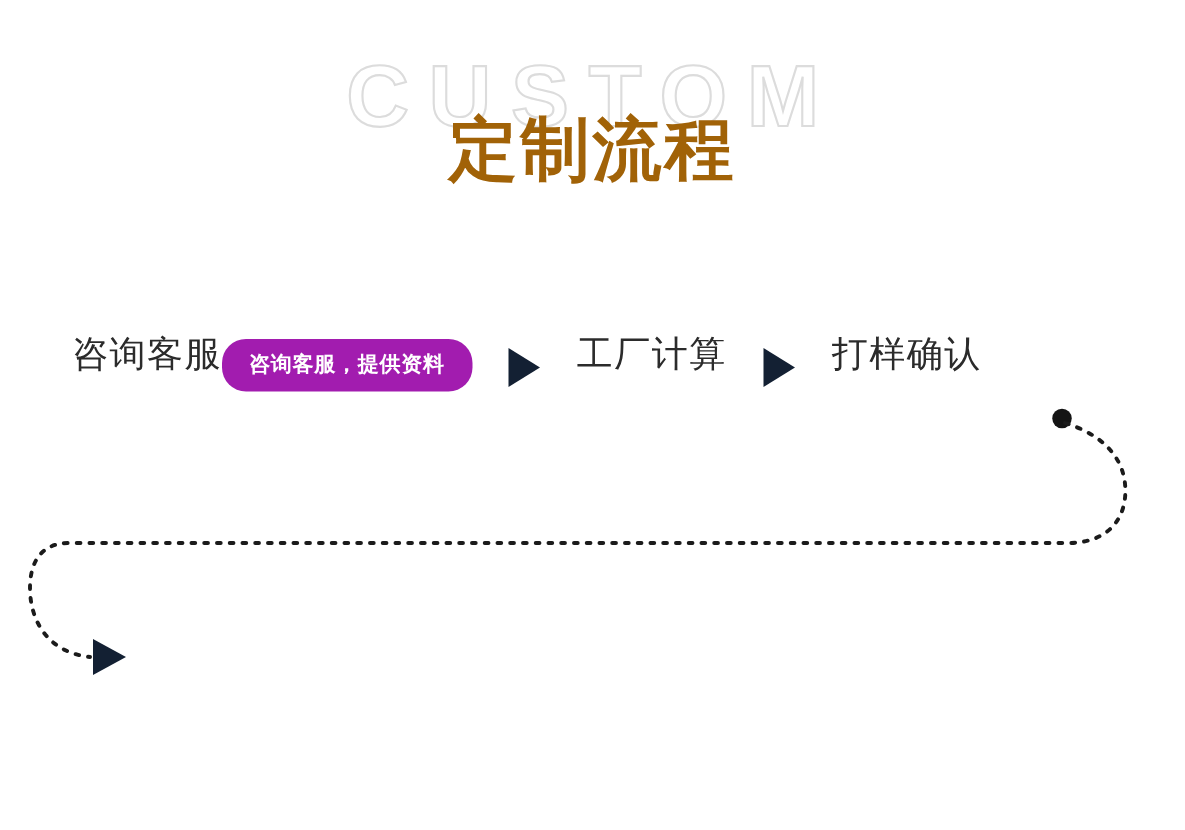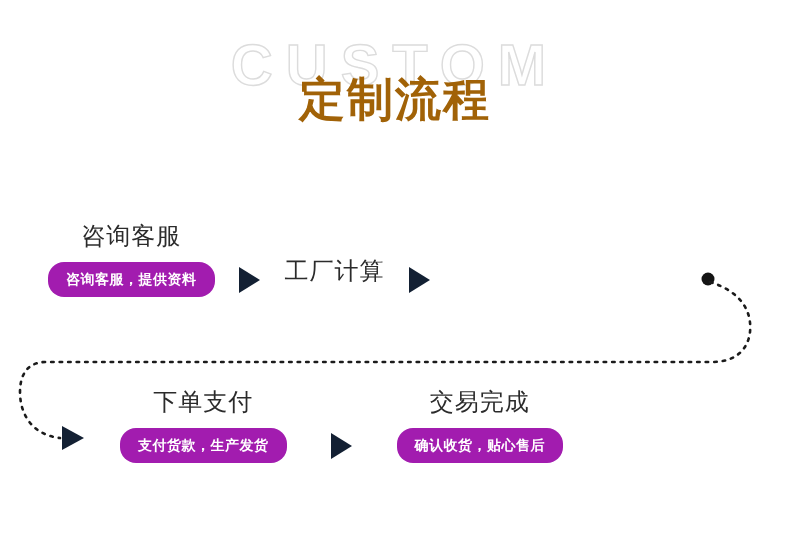--- a/index.html
+++ b/index.html
@@ -75,21 +75,21 @@
   .flow-row {
     position: absolute;
     display: flex;
     align-items: flex-end;
   }
   #row-1 { left: 48px;  top: 224px; }
   #row-2 { left: 120px; top: 390px; }
 
   .step {
     display: flex;
-    flex-direction: column;
+    flex-direction: row;
     align-items: center;
   }
   .step-heading {
     font-size: 24px;
     line-height: 1;
     color: #2b2b2b;
     font-weight: normal;
     letter-spacing: 1px;
     margin-bottom: 14px;
     white-space: nowrap;
@@ -165,35 +165,19 @@
 
     <div class="step">
       <div class="step-heading">工厂计算</div>
     </div>
 
     <div class="arrow-sep">
       <div class="arrow-tri"></div>
     </div>
 
     <div class="step">
+      <div class="step-heading">打样确认</div>
     </div>
 
   </div>
 
-  <div class="flow-row" id="row-2">
-
-    <div class="step">
-      <div class="step-heading">下单支付</div>
-      <div class="step-pill">支付货款，生产发货</div>
-    </div>
-
-    <div class="arrow-sep">
-      <div class="arrow-tri"></div>
-    </div>
-
-    <div class="step">
-      <div class="step-heading">交易完成</div>
-      <div class="step-pill">确认收货，贴心售后</div>
-    </div>
-
-  </div>
 
 </div>
 
 </body></html>

